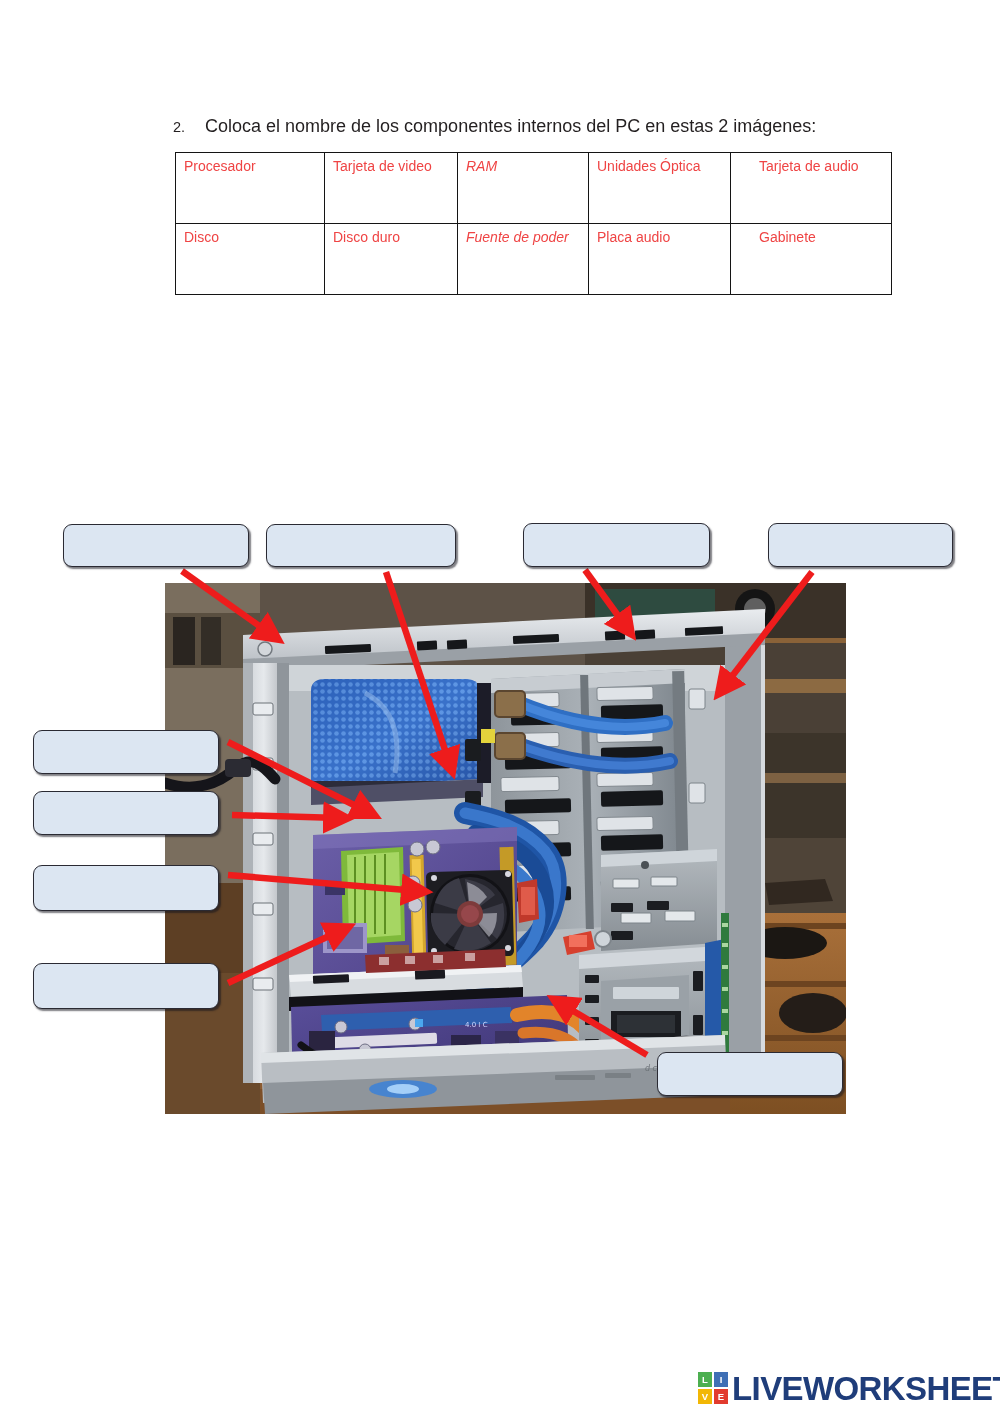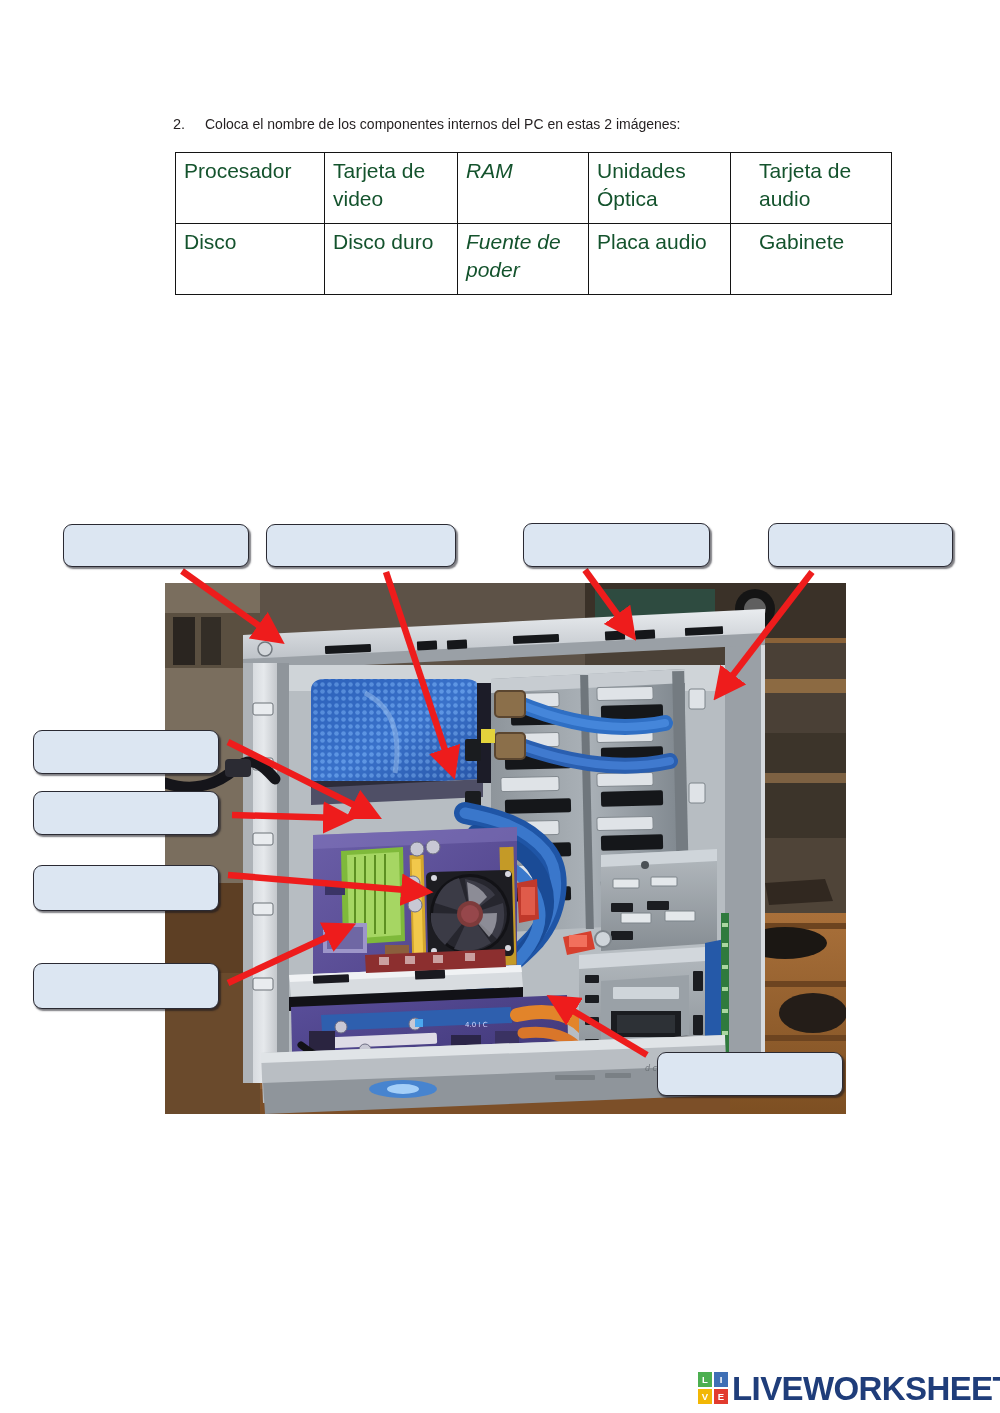--- a/index.html
+++ b/index.html
@@ -11,34 +11,34 @@
     overflow:hidden;
   }
   .page{position:absolute;left:0;top:0;width:1000px;height:1413px;}
 
   
   #question-line{
     position:absolute;left:173px;top:116px;width:700px;
     font-size:14.5px;color:#231f20;white-space:nowrap;
   }
   #question-line .qnum{display:inline-block;width:32px;font-size:14.5px;}
-  #question-line .qtext{display:inline-block;font-size:14px;}
+  #question-line .qtext{display:inline-block;font-size:18px;}
 
   
   #word-bank{
     position:absolute;left:175px;top:152px;width:651px;
     border-collapse:collapse;table-layout:fixed;
   }
   #word-bank td{
     border:1.6px solid #141414;
     vertical-align:top;
     padding:4px 0 4px 8px;
-    font-size:21px;
+    font-size:14px;
     line-height:1.32;
-    color:#14532d;
+    color:#ef4444;
     height:62px;
     font-family:"Liberation Sans", sans-serif;
   }
   #word-bank td.c0{width:140px;}
   #word-bank td.c1{width:124px;margin-left:38px;}
   #word-bank td.c2{width:122px;font-style:italic;}
   #word-bank td.c3{width:133px;margin-top:11px;}
   #word-bank td.c4{width:132px;padding-left:28px;}
   .cellwrap{display:block;max-width:118px;}
 

